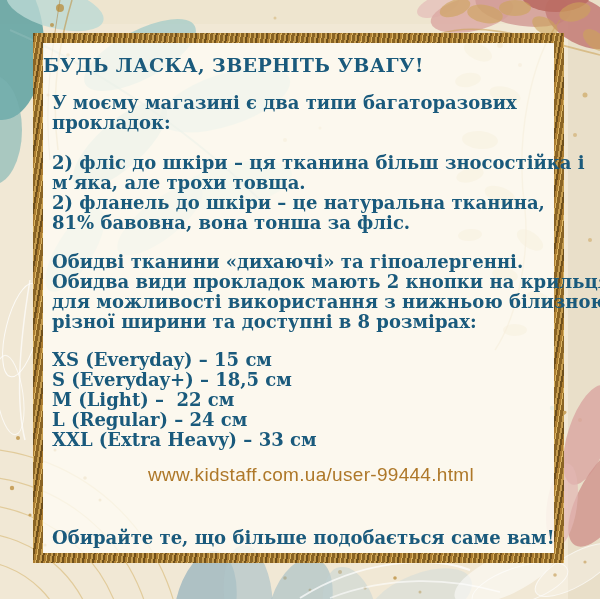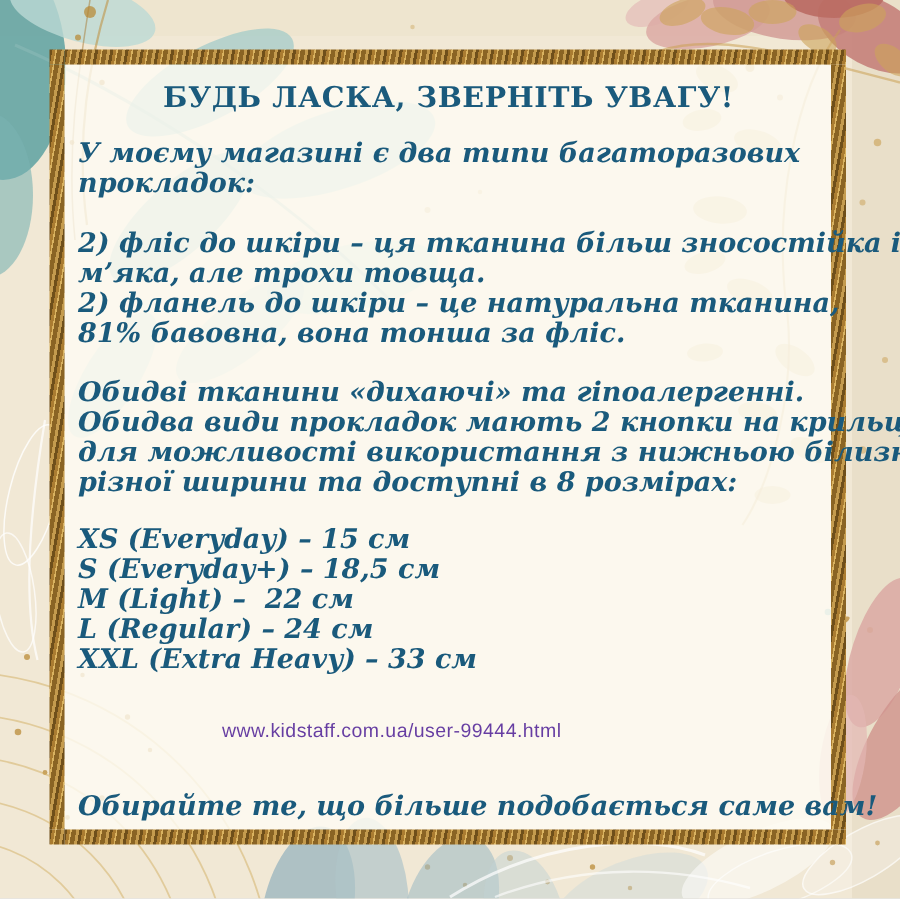--- a/index.html
+++ b/index.html
@@ -16,30 +16,30 @@
   .frame{
     position:absolute;left:33px;top:33px;width:531px;height:530px;
     box-sizing:border-box;z-index:3;
     border:10px solid #a87a33;
     border-image:repeating-linear-gradient(100deg,
       #6f4f1a 0 2px,#aa7c31 2px 4px,#d9b260 4px 5px,
       #8a6424 5px 8px,#c49b4e 8px 10px) 10;
   }
   .textlayer{position:absolute;left:0;top:0;width:600px;height:599px;z-index:4;color:#1a5a7c;}
   .title{
-    position:absolute;left:43px;top:54px;width:512px;text-align:center;
+    position:absolute;left:43px;top:54px;width:512px;
     font-size:19px;font-weight:bold;letter-spacing:0.4px;white-space:pre;
   }
   .paragraph{position:absolute;left:52px;}
-  .line{font-size:18px;font-weight:bold;font-style:italic;line-height:20px;white-space:pre;}
+  .line{font-size:18px;font-weight:bold;line-height:20px;white-space:pre;}
   .p0{top:93px}.p1{top:153px}.p2{top:252px}.p3{top:350px}.p4{top:528px}
   .watermark{
-    position:absolute;left:148px;top:479px;z-index:5;
-    font-family:"Liberation Sans", sans-serif;font-size:13px;
-    color:#4c1d95;opacity:0.85;letter-spacing:0.3px;white-space:pre;
+    position:absolute;left:148px;top:464px;z-index:5;
+    font-family:"Liberation Sans", sans-serif;font-size:19px;
+    color:#a16207;opacity:0.85;letter-spacing:0.3px;white-space:pre;
   }
 </style>
 </head>
 <body>
 
 <div id="screen">
 
   <svg class="deco" width="600" height="599" viewBox="0 0 600 599">
 
     <rect x="568" y="0" width="32" height="599" fill="#e5d9c2" opacity="0.6"></rect>

